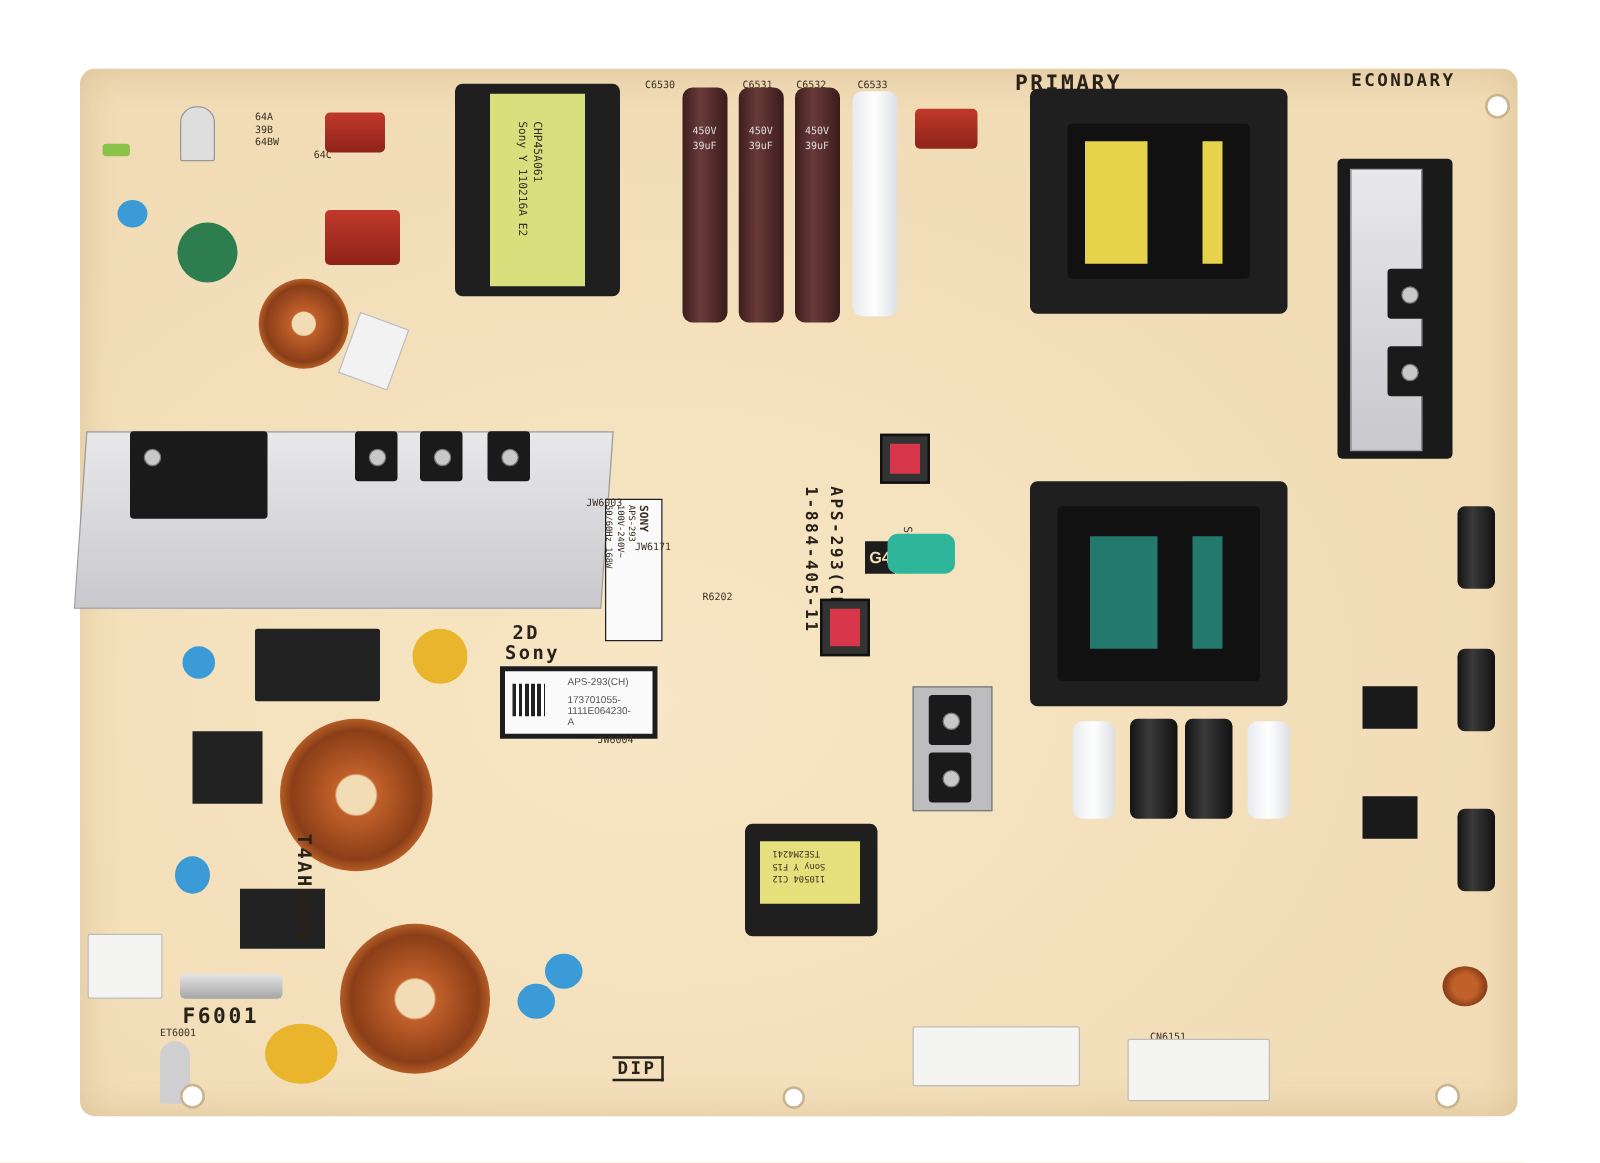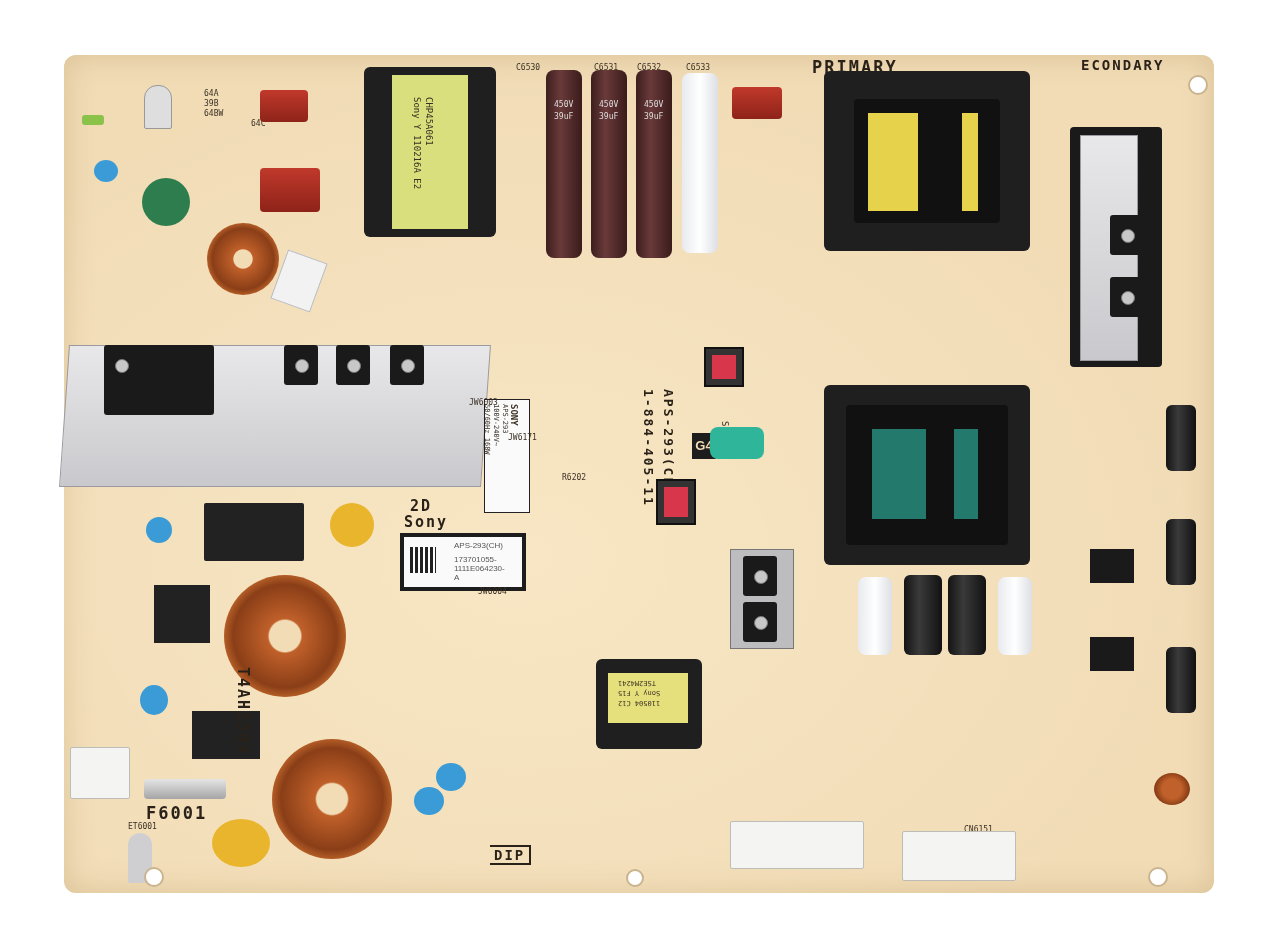--- a/index.html
+++ b/index.html
@@ -170,21 +170,21 @@
 
   <div class="ecap-dark" style="left:1102px;top:350px;width:30px;height:66px;"></div>
   <div class="ecap-dark" style="left:1102px;top:464px;width:30px;height:66px;"></div>
   <div class="ecap-dark" style="left:1102px;top:592px;width:30px;height:66px;"></div>
   <div class="abs" style="left:1026px;top:494px;width:44px;height:34px;background:#1a1a1a;"></div>
   <div class="abs" style="left:1026px;top:582px;width:44px;height:34px;background:#1a1a1a;"></div>
 
   <div class="small" style="left:718px;top:770px;">R6849</div>
   <div class="small" style="left:756px;top:786px;">CN6801</div>
   <div class="connector" style="left:666px;top:766px;width:132px;height:46px;"></div>
-  <div class="small" style="left:900px;top:770px;">CN6151</div>
+  <div class="small" style="left:856px;top:770px;">CN6151</div>
   <div class="connector" style="left:838px;top:776px;width:112px;height:48px;"></div>
   <div class="abs" style="left:1090px;top:718px;width:36px;height:32px;border-radius:50%;background:radial-gradient(circle,#c0602a 40%,#8a3e17 70%);"></div>
 
   <div class="silk" style="left:426px;top:790px;font-size:14px;border:2px solid #2a2219;padding:0 4px;border-left:none;">DIP</div>
 
   <div class="hole" style="left:80px;top:812px;width:16px;height:16px;"></div>
   <div class="hole" style="left:562px;top:814px;width:14px;height:14px;"></div>
   <div class="hole" style="left:1084px;top:812px;width:16px;height:16px;"></div>
   <div class="hole" style="left:1124px;top:20px;width:16px;height:16px;"></div>
 </div>

